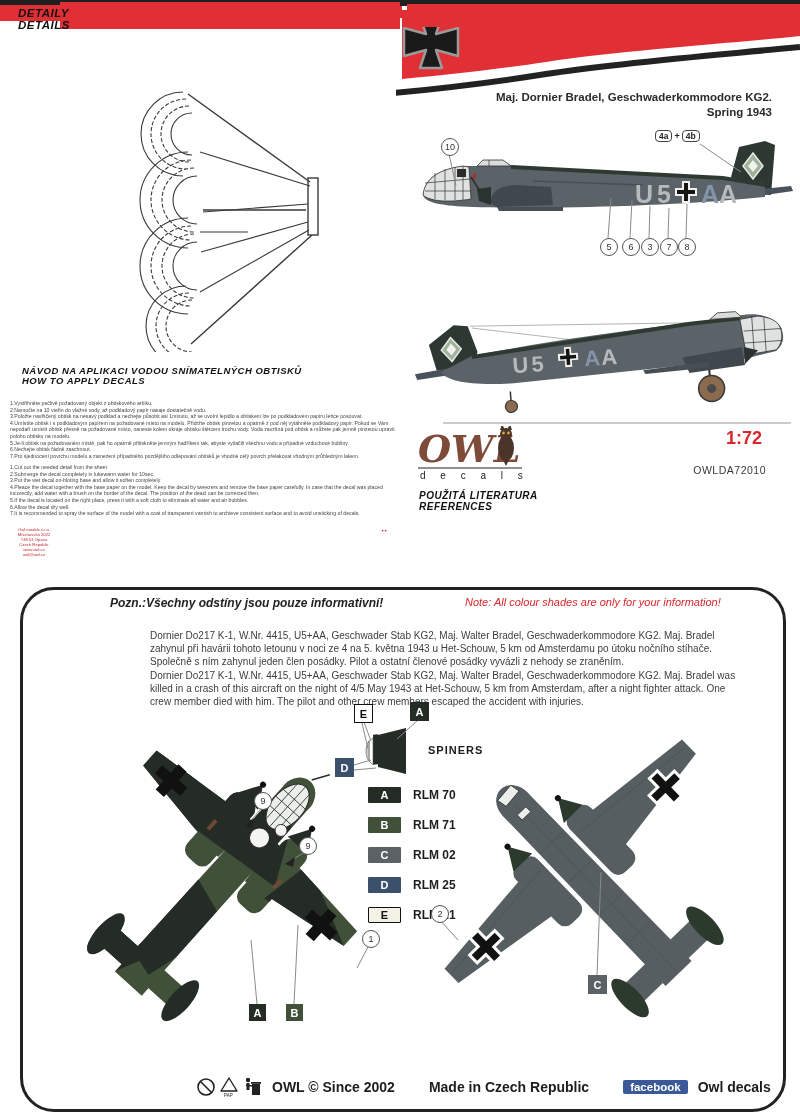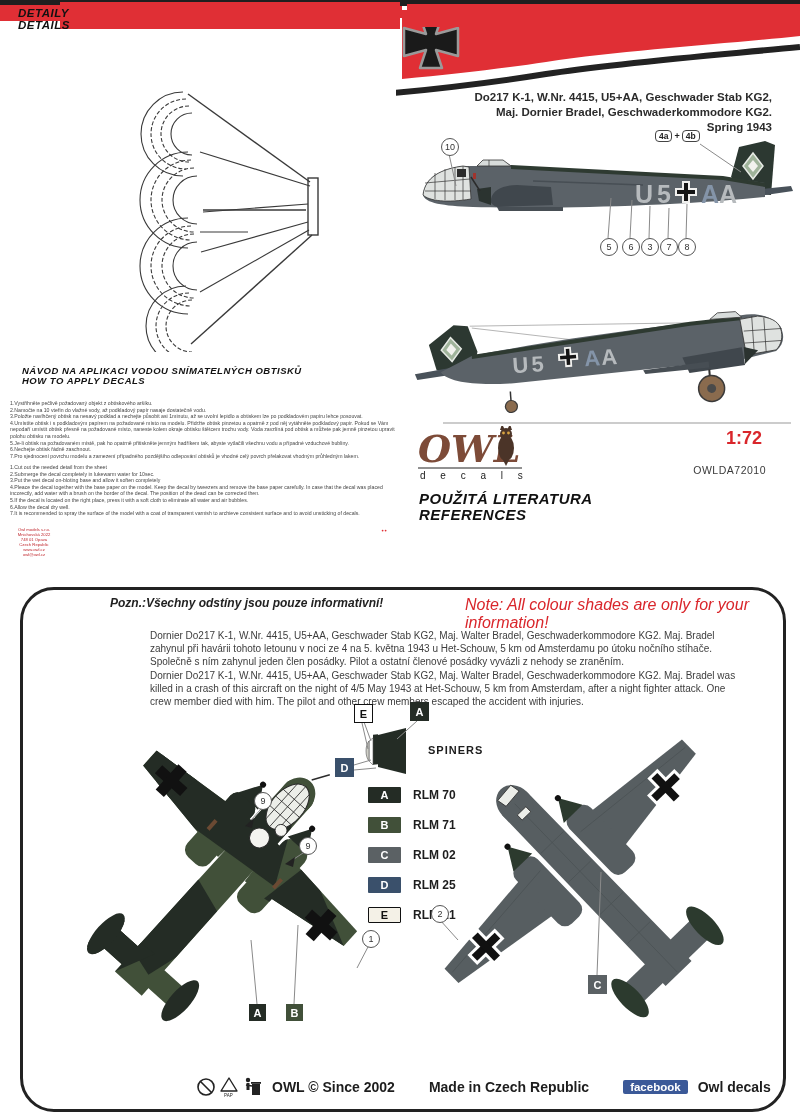--- a/index.html
+++ b/index.html
@@ -17,21 +17,21 @@
   .tag{border:1px solid #444;border-radius:4px;font-size:8.5px;font-weight:bold;
        padding:0 3px;background:#fff;color:#222;}
   .lbox{width:17px;height:17px;display:flex;align-items:center;justify-content:center;
         color:#fff;font-weight:bold;font-size:11px;z-index:6;}
   .lbox.light{color:#111;border:1.5px solid #111;box-sizing:border-box;}
   .sw{width:33px;height:16px;display:flex;align-items:center;justify-content:center;
       color:#fff;font-weight:bold;font-size:11px;border-radius:1px;}
   .sw.light{color:#111;border:1px solid #111;box-sizing:border-box;}
   .sw-label{font-weight:bold;font-size:12px;color:#1d1d1d;}
   .note-cz{font-style:italic;font-size:12px;color:#222;}
-  .note-en{font-style:italic;font-size:16px;color:#d9262b;}
+  .note-en{font-style:italic;font-size:11px;color:#d9262b;}
   .para{font-size:10px;line-height:13px;color:#3d3d3d;}
   .addr{font-size:4.2px;line-height:5px;color:#c0272d;}
   .banner-txt{font-size:9.5px;line-height:12px;color:#fff;text-align:center;}
   .footer-txt{font-weight:bold;font-size:14px;color:#1d1d1d;}
   .fb{background:#3b5998;color:#fff;font-weight:bold;font-size:11.5px;
       padding:1px 7px;border-radius:2px;}
   svg{display:block;}
 </style>
 </head>
 <body>
@@ -48,21 +48,20 @@
 
   <svg class="abs" style="left:396px;top:0;" width="404" height="112" viewBox="0 0 404 112">
     <path d="M6,10 H404 V36 C330,44 230,50 150,62 C110,68 60,74 6,79 Z" fill="#e02f35"></path>
     <path d="M404,47 C310,56 220,63 150,74 C100,82 40,89 -2,93" stroke="#222" stroke-width="6" fill="none"></path>
     <g>
       <path d="M24,16 L46,16 L40,34 L62,28 L62,56 L40,50 L46,68 L24,68 L30,50 L8,56 L8,28 L30,34 Z" fill="#1a1a1a" stroke="#9a9a9a" stroke-width="2.5" stroke-linejoin="round"></path>
     </g>
   </svg>
 
   <div class="abs title" style="right:28px;top:90px;width:420px;">
-    <div>Do217 K-1, W.Nr. 4415, U5+AA, Geschwader Stab KG2,</div>
     <div>Maj. Dornier Bradel, Geschwaderkommodore KG2.</div>
     <div>Spring 1943</div>
   </div>
 
   <div class="abs" style="left:655px;top:130px;display:flex;align-items:center;gap:2px;z-index:6;">
     <span class="tag">4a</span>
     <span style="font-size:9px;font-weight:bold;">+</span>
     <span class="tag">4b</span>
   </div>
 
@@ -215,21 +214,21 @@
     </g>
     <line x1="0" y1="42" x2="104" y2="42" stroke="#222" stroke-width="1"></line>
     <text x="2" y="53" font-size="10" letter-spacing="6" fill="#222">d e c a l s</text>
   </svg>
   <div class="abs" style="right:38px;top:428px;font-size:18px;font-weight:bold;color:#d9262b;">1:72</div>
   <div class="abs" style="right:34px;top:464px;font-size:10.5px;color:#3a3a3a;letter-spacing:.5px;">OWLDA72010</div>
 
   <div class="abs bar" style="left:407px;top:484;width:393px;height:4px;"></div>
   <div class="abs redband" style="left:407px;top:490;width:393px;height:27px;"></div>
   <div class="abs bar" style="left:407px;top:519;width:393px;height:4px;"></div>
-  <div class="abs hdr-txt" style="left:419px;top:491px;font-size:15px;z-index:3;">
+  <div class="abs hdr-txt" style="left:419px;top:491px;font-size:10px;z-index:3;">
     <div>POUŽITÁ LITERATURA</div>
     <div>REFERENCES</div>
   </div>
 
   <div class="abs bar" style="left:0;top:524;width:400px;height:2px;"></div>
   <div class="abs redband" style="left:60px;top:528;width:340px;height:29px;"></div>
   <div class="abs bar" style="left:0;top:559;width:400px;height:2px;"></div>
   <div class="abs addr" style="left:10px;top:527px;width:48px;text-align:center;">
     <span style="display:block">Owl models s.r.o.</span>
     <span style="display:block">Mnichovská 2022</span>

